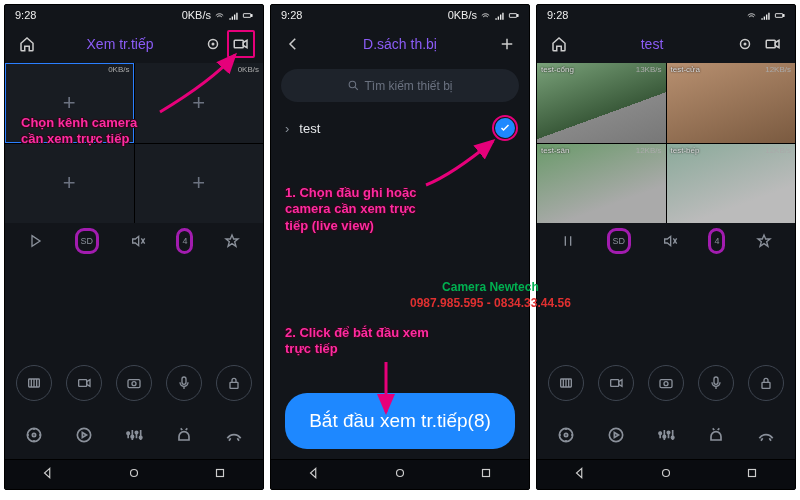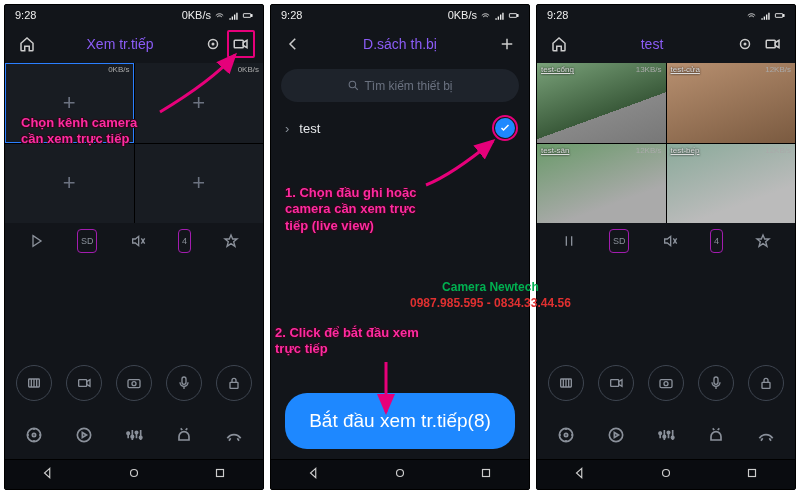--- a/index.html
+++ b/index.html
@@ -76,36 +76,35 @@
   }
   .cam-slot .plus { font-size: 22px; color: #6b7280; font-weight: 200; }
   .cam-slot .rate {
     position: absolute; top: 2px; right: 4px;
     font-size: 8px; color: #aaa;
   }
   .cam-slot .camlabel {
     position: absolute; top: 2px; left: 4px;
     font-size: 8px; color: #ddd;
     text-shadow: 0 0 2px #000;
-    text-decoration: underline;
   }
   .cam-slot.selected { outline: 1px solid #2b7fff; outline-offset: -1px; }
   .cam-thumb { width: 100%; height: 100%; background: #5a7a4a; position: relative; }
   .cam-thumb::before { content: ""; position: absolute; inset: 0; background: linear-gradient(160deg, rgba(120,160,100,0.9), rgba(70,100,60,0.9)); }
   .cam-thumb.court::before { background: linear-gradient(160deg, #7aa27a, #3a5a3a 60%, #888 60%, #777); }
   .cam-thumb.door::before { background: linear-gradient(160deg, #b89070, #7a5a40); }
   .cam-thumb.yard::before { background: linear-gradient(160deg, #6a9a6a, #aaa 70%); }
   .cam-thumb.kitchen::before { background: linear-gradient(160deg, #8aaa9a, #bbb 70%); }
   
   .ctrl-row {
     display: flex; justify-content: space-around; align-items: center;
     padding: 8px 4px; height: 36px;
   }
   .ctrl-row .cbtn { color: #8a909a; font-size: 12px; display: flex; align-items: center; justify-content: center; width: 30px; height: 24px; }
-  .ctrl-row .cbtn.box { border: 1px solid #a21caf; border-radius: 4px; font-size: 9px; padding: 10px 3px; width: auto; }
+  .ctrl-row .cbtn.box { border: 3px solid #a21caf; border-radius: 9px; font-size: 9px; padding: 10px 3px; width: auto; }
   .ctrl-row svg { width: 16px; height: 16px; }
   .spacer { flex: 1; }
   
   .big-icons {
     display: flex; justify-content: space-around; align-items: center;
     padding: 14px 4px; margin-top: 8px;
   }
   .big-icons .bbtn {
     width: 36px; height: 36px; border-radius: 50%;
     border: 1.5px solid #3e4550;
@@ -408,21 +407,21 @@
 camera cần xem trực
 tiếp (live view)</div>
     <svg class="arrow" style="left:150px; top:130px; width:80px; height:55px;" viewBox="0 0 80 55">
       <defs>
           <marker id="ah2" markerWidth="8" markerHeight="8" refX="6" refY="3" orient="auto">
             <path d="M0 0L7 3L0 6z" fill="#e6007a"></path>
           </marker>
         </defs>
       <path d="M5 50 C 30 40, 55 20, 72 6" stroke="#e6007a" stroke-width="3" fill="none" marker-end="url(#ah2)"></path>
     </svg>
-    <div class="anno" style="left:4px; top:320px; white-space:pre;">2. Click để bắt đầu xem
+    <div class="anno" style="left:14px; top:320px; white-space:pre;">2. Click để bắt đầu xem
 trực tiếp</div>
     <svg class="arrow" style="left:100px; top:355px; width:30px; height:60px;" viewBox="0 0 30 60">
       <defs>
           <marker id="ah3" markerWidth="8" markerHeight="8" refX="6" refY="3" orient="auto">
             <path d="M0 0L7 3L0 6z" fill="#e6007a"></path>
           </marker>
         </defs>
       <path d="M15 2 L15 52" stroke="#e6007a" stroke-width="3" fill="none" marker-end="url(#ah3)"></path>
     </svg>
   </div>

